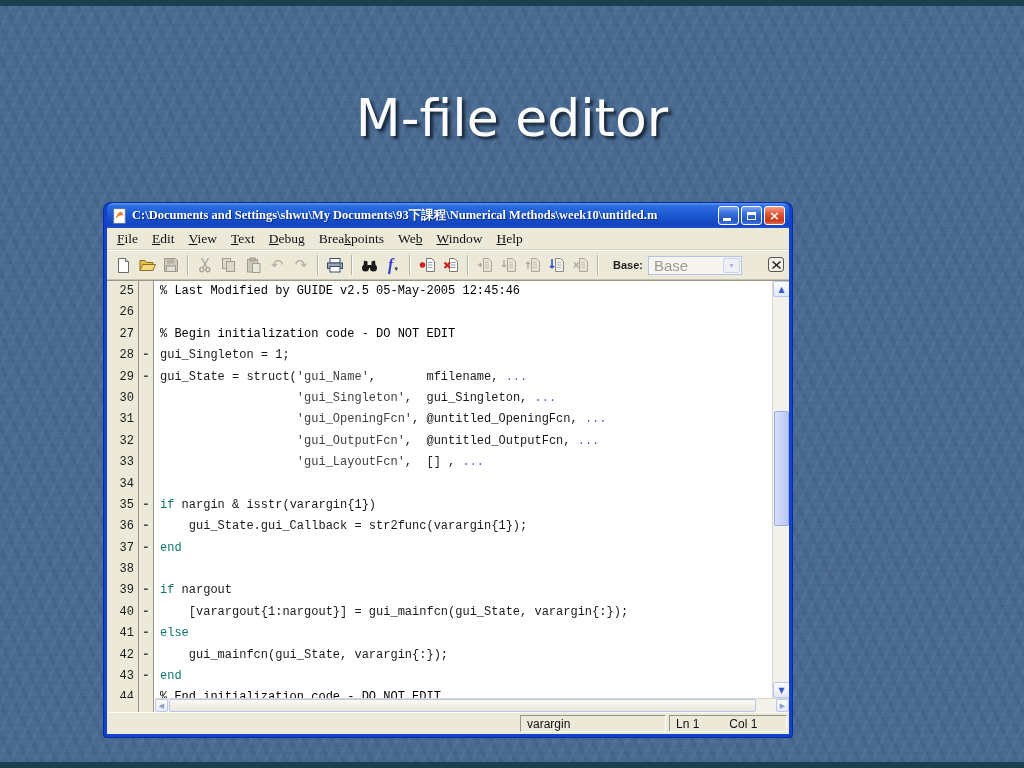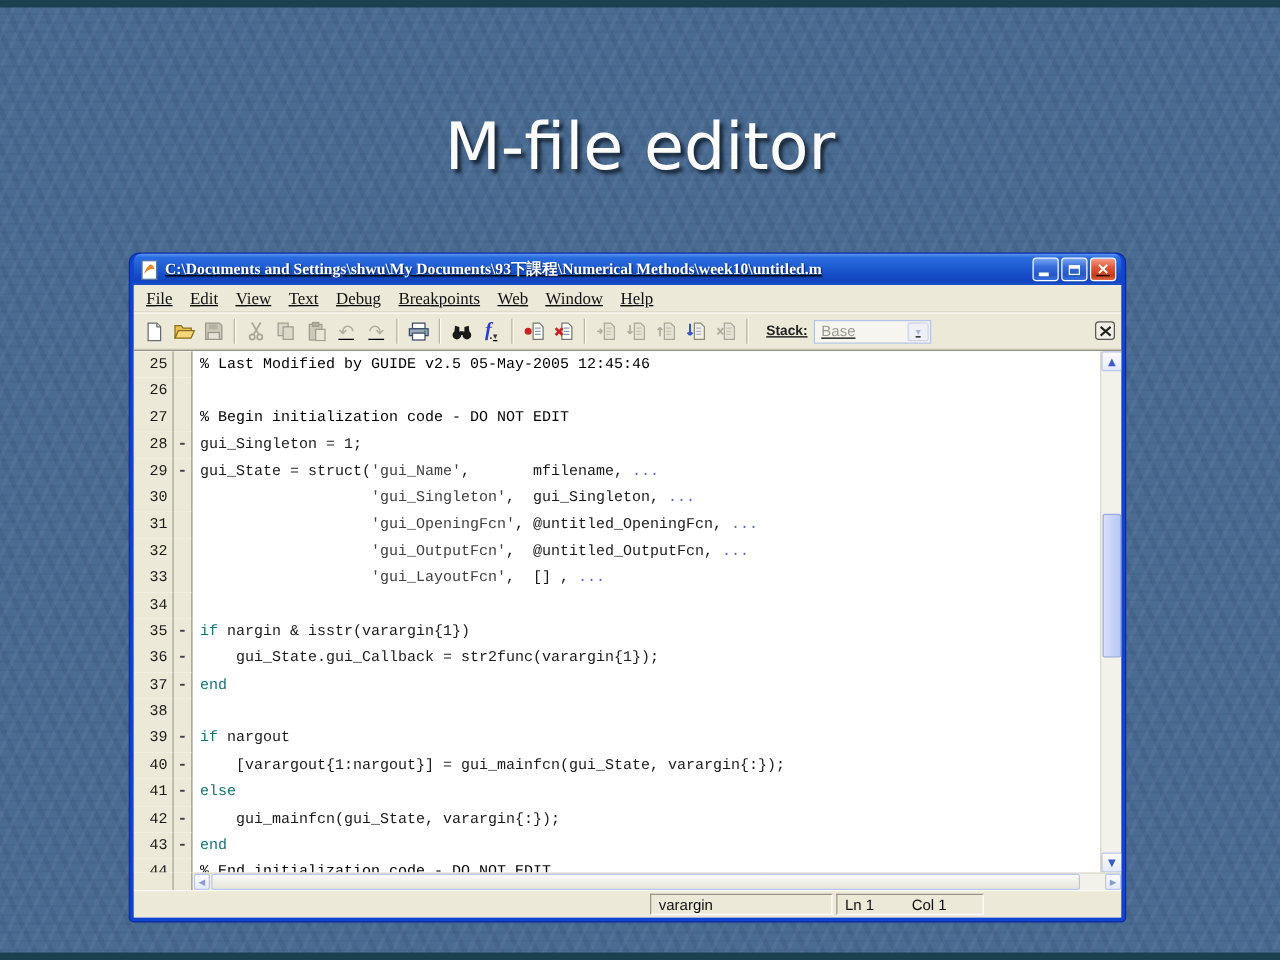--- a/index.html
+++ b/index.html
@@ -19,25 +19,25 @@
 
   .slide-title {
     position:absolute; left:0; top:88px; width:100%;
     text-align:center; color:#fbfbfb; font-family:"DejaVu Sans", sans-serif;
     font-size:52px; font-weight:400; letter-spacing:0;
     text-shadow:3px 3px 3px rgba(12,24,36,0.8);
   }
 
   
   .window {
-    position:absolute; left:104px; top:203px; width:796px; height:534px;
+    position:absolute; left:104px; top:203px; width:688px; height:534px;
     background:#1243d0; border-radius:7px 7px 3px 3px;
     padding:0 3px 3px 3px;
     box-shadow:0 0 0 1px #0a2aa0;
-    display:flex; flex-direction:column;text-decoration:underline;
+    display:flex; flex-direction:column;
   }
   .titlebar {
     height:25px; display:flex; align-items:center; padding:0 4px 0 5px;
     background:linear-gradient(180deg,#5a96f2 0%, #2a6de0 12%, #1a55cc 55%, #1243c0 88%, #1d55cc 100%);
     border-radius:6px 6px 0 0; flex:0 0 auto;
   }
   .title-icon { width:16px; height:16px; margin-right:4px; flex:0 0 auto; }
   .title-text {
     flex:1; color:#fff; font-family:"Liberation Serif", serif; font-weight:bold;
     font-size:12.5px; white-space:nowrap; overflow:hidden;
@@ -74,21 +74,21 @@
   .sep { width:0; height:20px; border-left:1px solid #b9b5a2; border-right:1px solid #fbfaf6; margin:0 4px; }
   .uglyph { font-size:15px; color:#b2ae9e; font-family:"DejaVu Sans", sans-serif; line-height:1; }
   .fn-f { font-family:"Liberation Serif", serif; font-style:italic; font-weight:bold; font-size:16px; color:#2b3cd6; }
   .fn-caret { font-size:7px; color:#333; margin-left:1px; margin-top:8px; font-family:"DejaVu Sans", sans-serif; }
   .stack-group { display:flex; align-items:center; margin-left:10px; }
   .stack-label { font-size:11px; font-weight:bold; color:#222; margin-right:5px; }
   .stack-dd {
     width:94px; height:19px; border:1px solid #b5c4e4; background:#f6f5f0;
     display:flex; align-items:center;
   }
-  .stack-val { flex:1; font-size:12px; color:#9c9a8c; padding-left:5px; }
+  .stack-val { flex:1; font-size:15px; color:#9c9a8c; padding-left:5px; }
   .stack-arrow {
     width:17px; height:15px; margin-right:1px; background:#eef0f6; border:1px solid #cdd4e8;
     border-radius:2px; display:flex; align-items:center; justify-content:center;
     color:#aab4cc; font-size:8px; font-family:"DejaVu Sans", sans-serif;
   }
   .tb-close {
     position:absolute; right:5px; top:6px; width:16px; height:15px;
     border:1px solid #555; border-radius:3px; background:#f2f0e6;
     display:flex; align-items:center; justify-content:center;
   }
@@ -317,21 +317,21 @@
         </div>
         <div class="tbtn">
           <svg width="17" height="16" viewBox="0 0 17 16">
               <path d="M6.5 1.5h5l3 3v10h-8z" fill="#e6e3d6" stroke="#aaa69a"></path>
               <path d="M8 5.5h4M8 8h4M8 10.5h4" stroke="#c4c0b2"></path>
               <path d="M1 5.5l4.5 5M5.5 5.5l-4.5 5" stroke="#b0ac9e" stroke-width="1.5"></path>
             </svg>
         </div>
         <div class="sep"></div>
         <div class="stack-group">
-          <span class="stack-label">Stack:</span>
+          <span class="stack-label">Base:</span>
           <div class="stack-dd">
             <span class="stack-val">Base</span>
             <span class="stack-arrow">▾</span>
           </div>
         </div>
         <div class="tb-close">
           <svg width="11" height="10" viewBox="0 0 11 10">
               <path d="M1.5 1.5l8 7M9.5 1.5l-8 7" stroke="#222" stroke-width="1.6"></path>
             </svg>
         </div>

